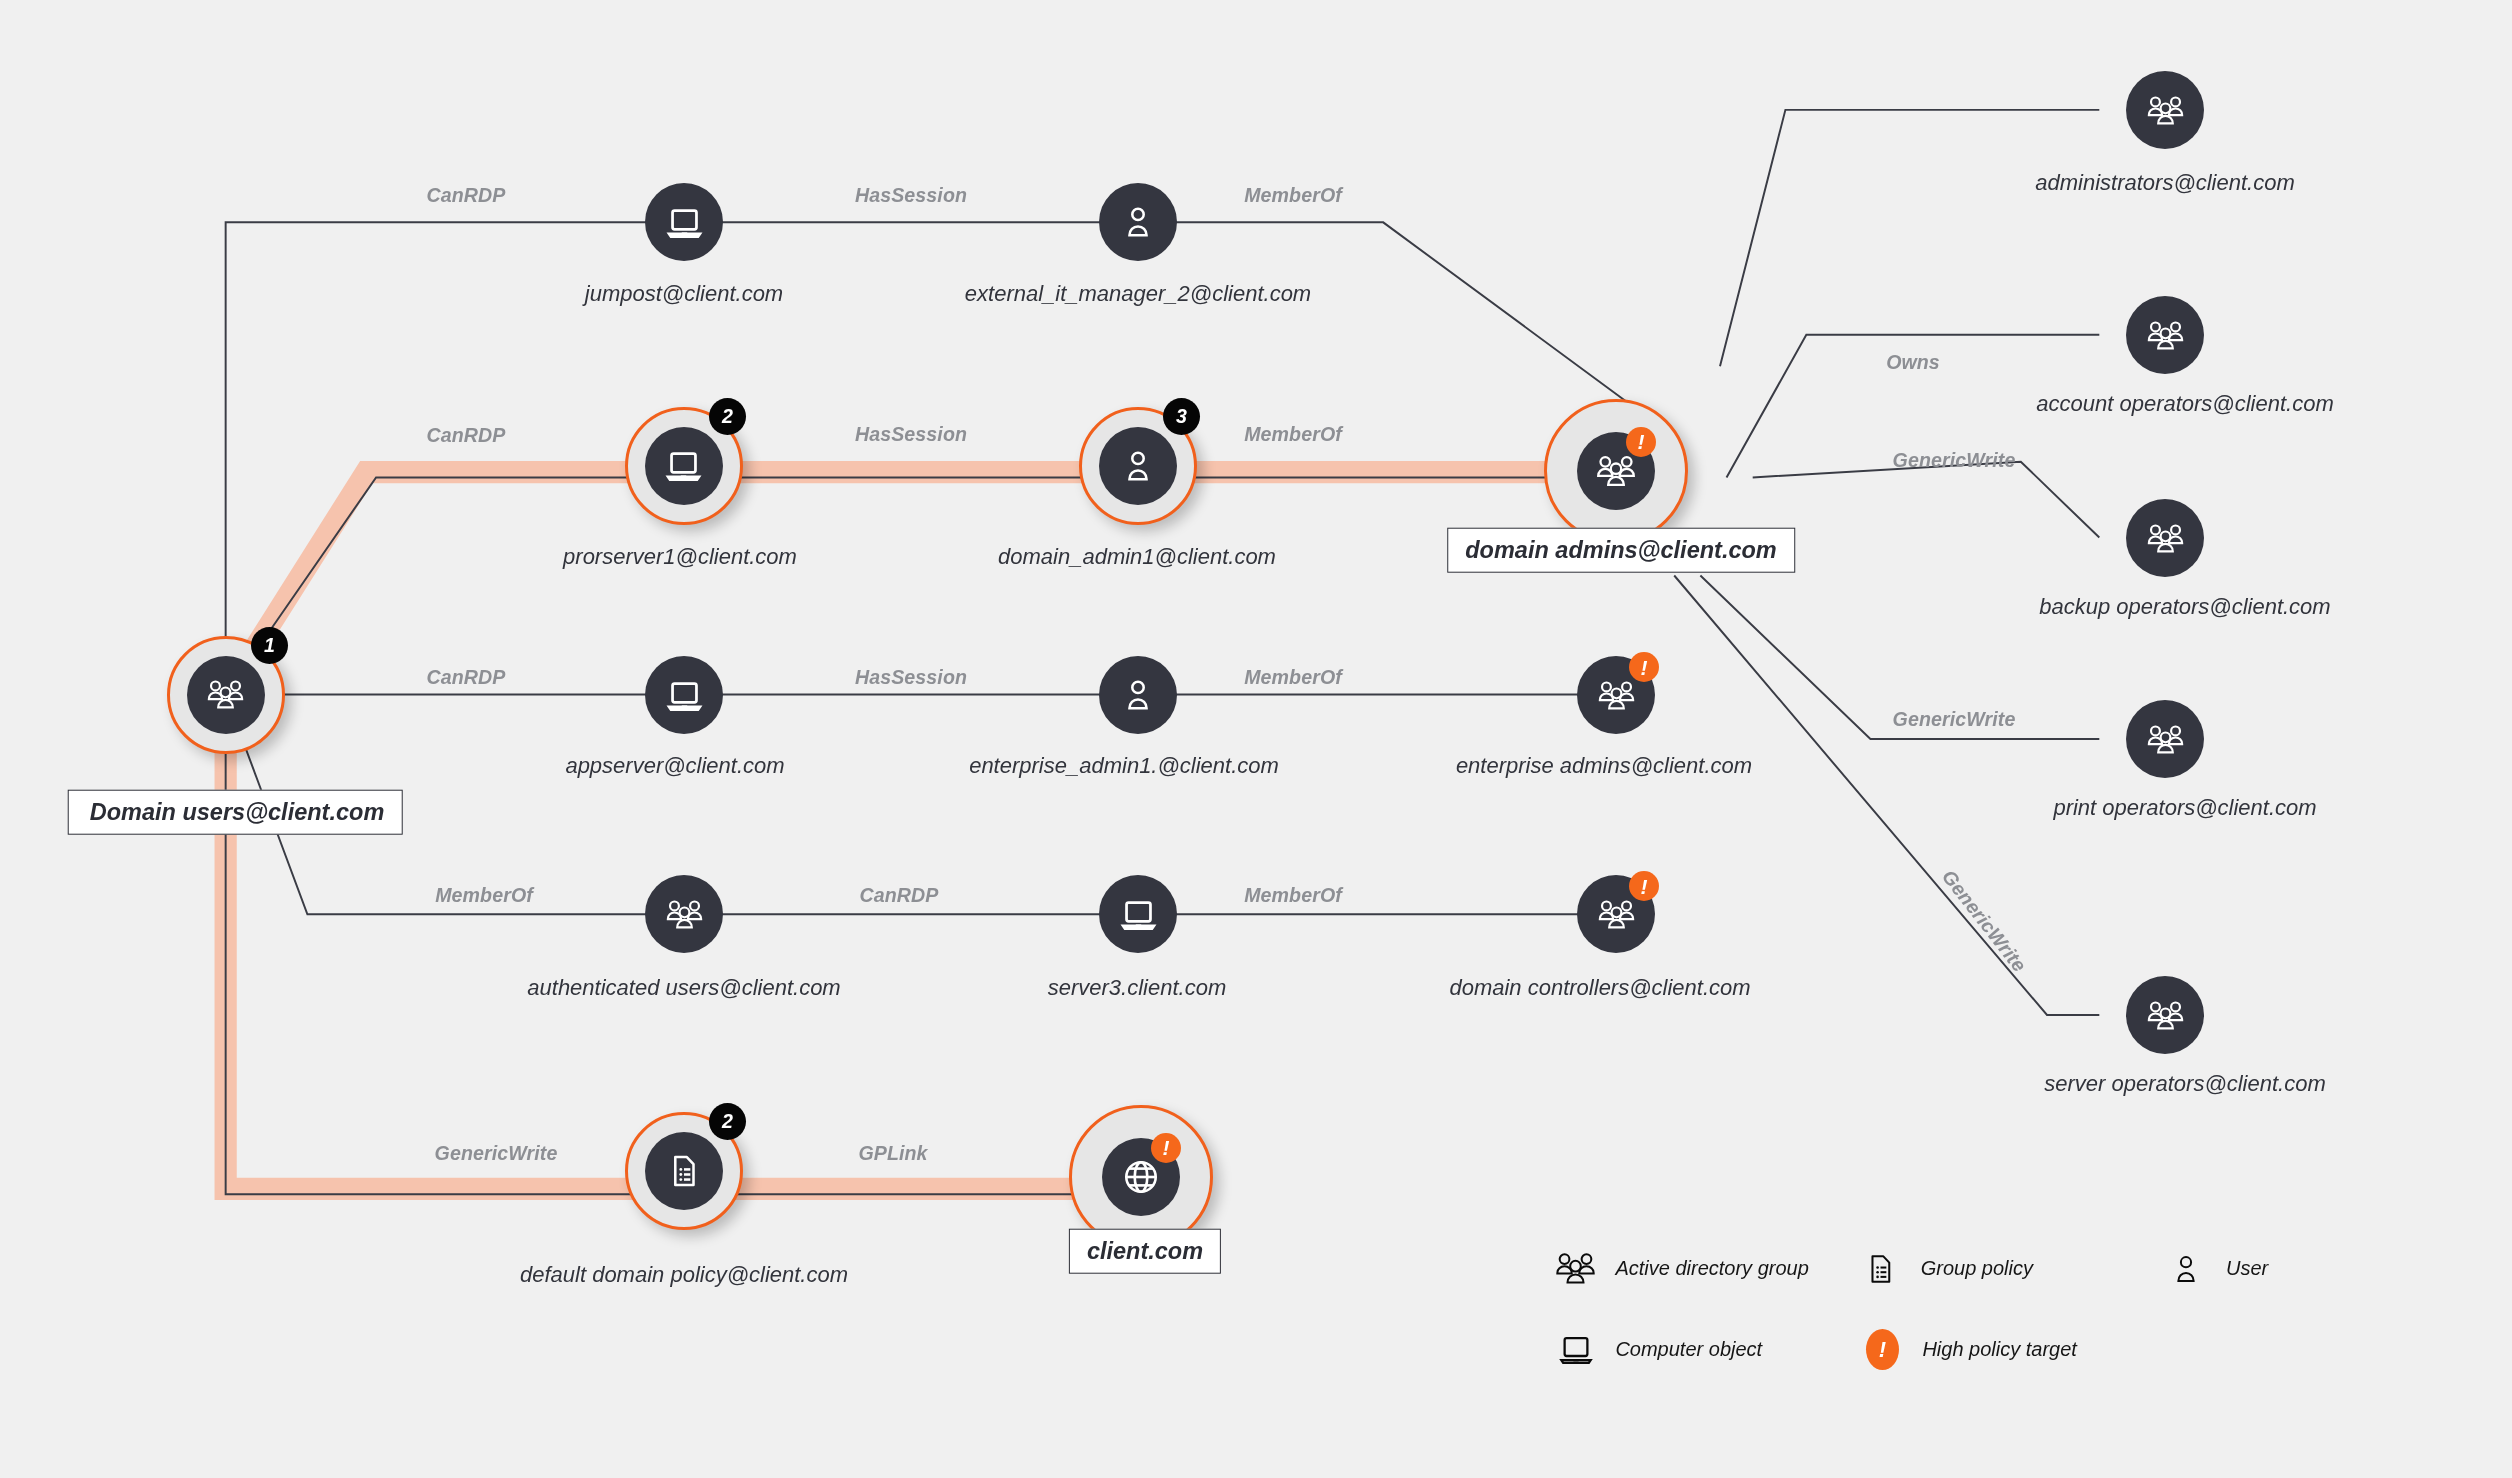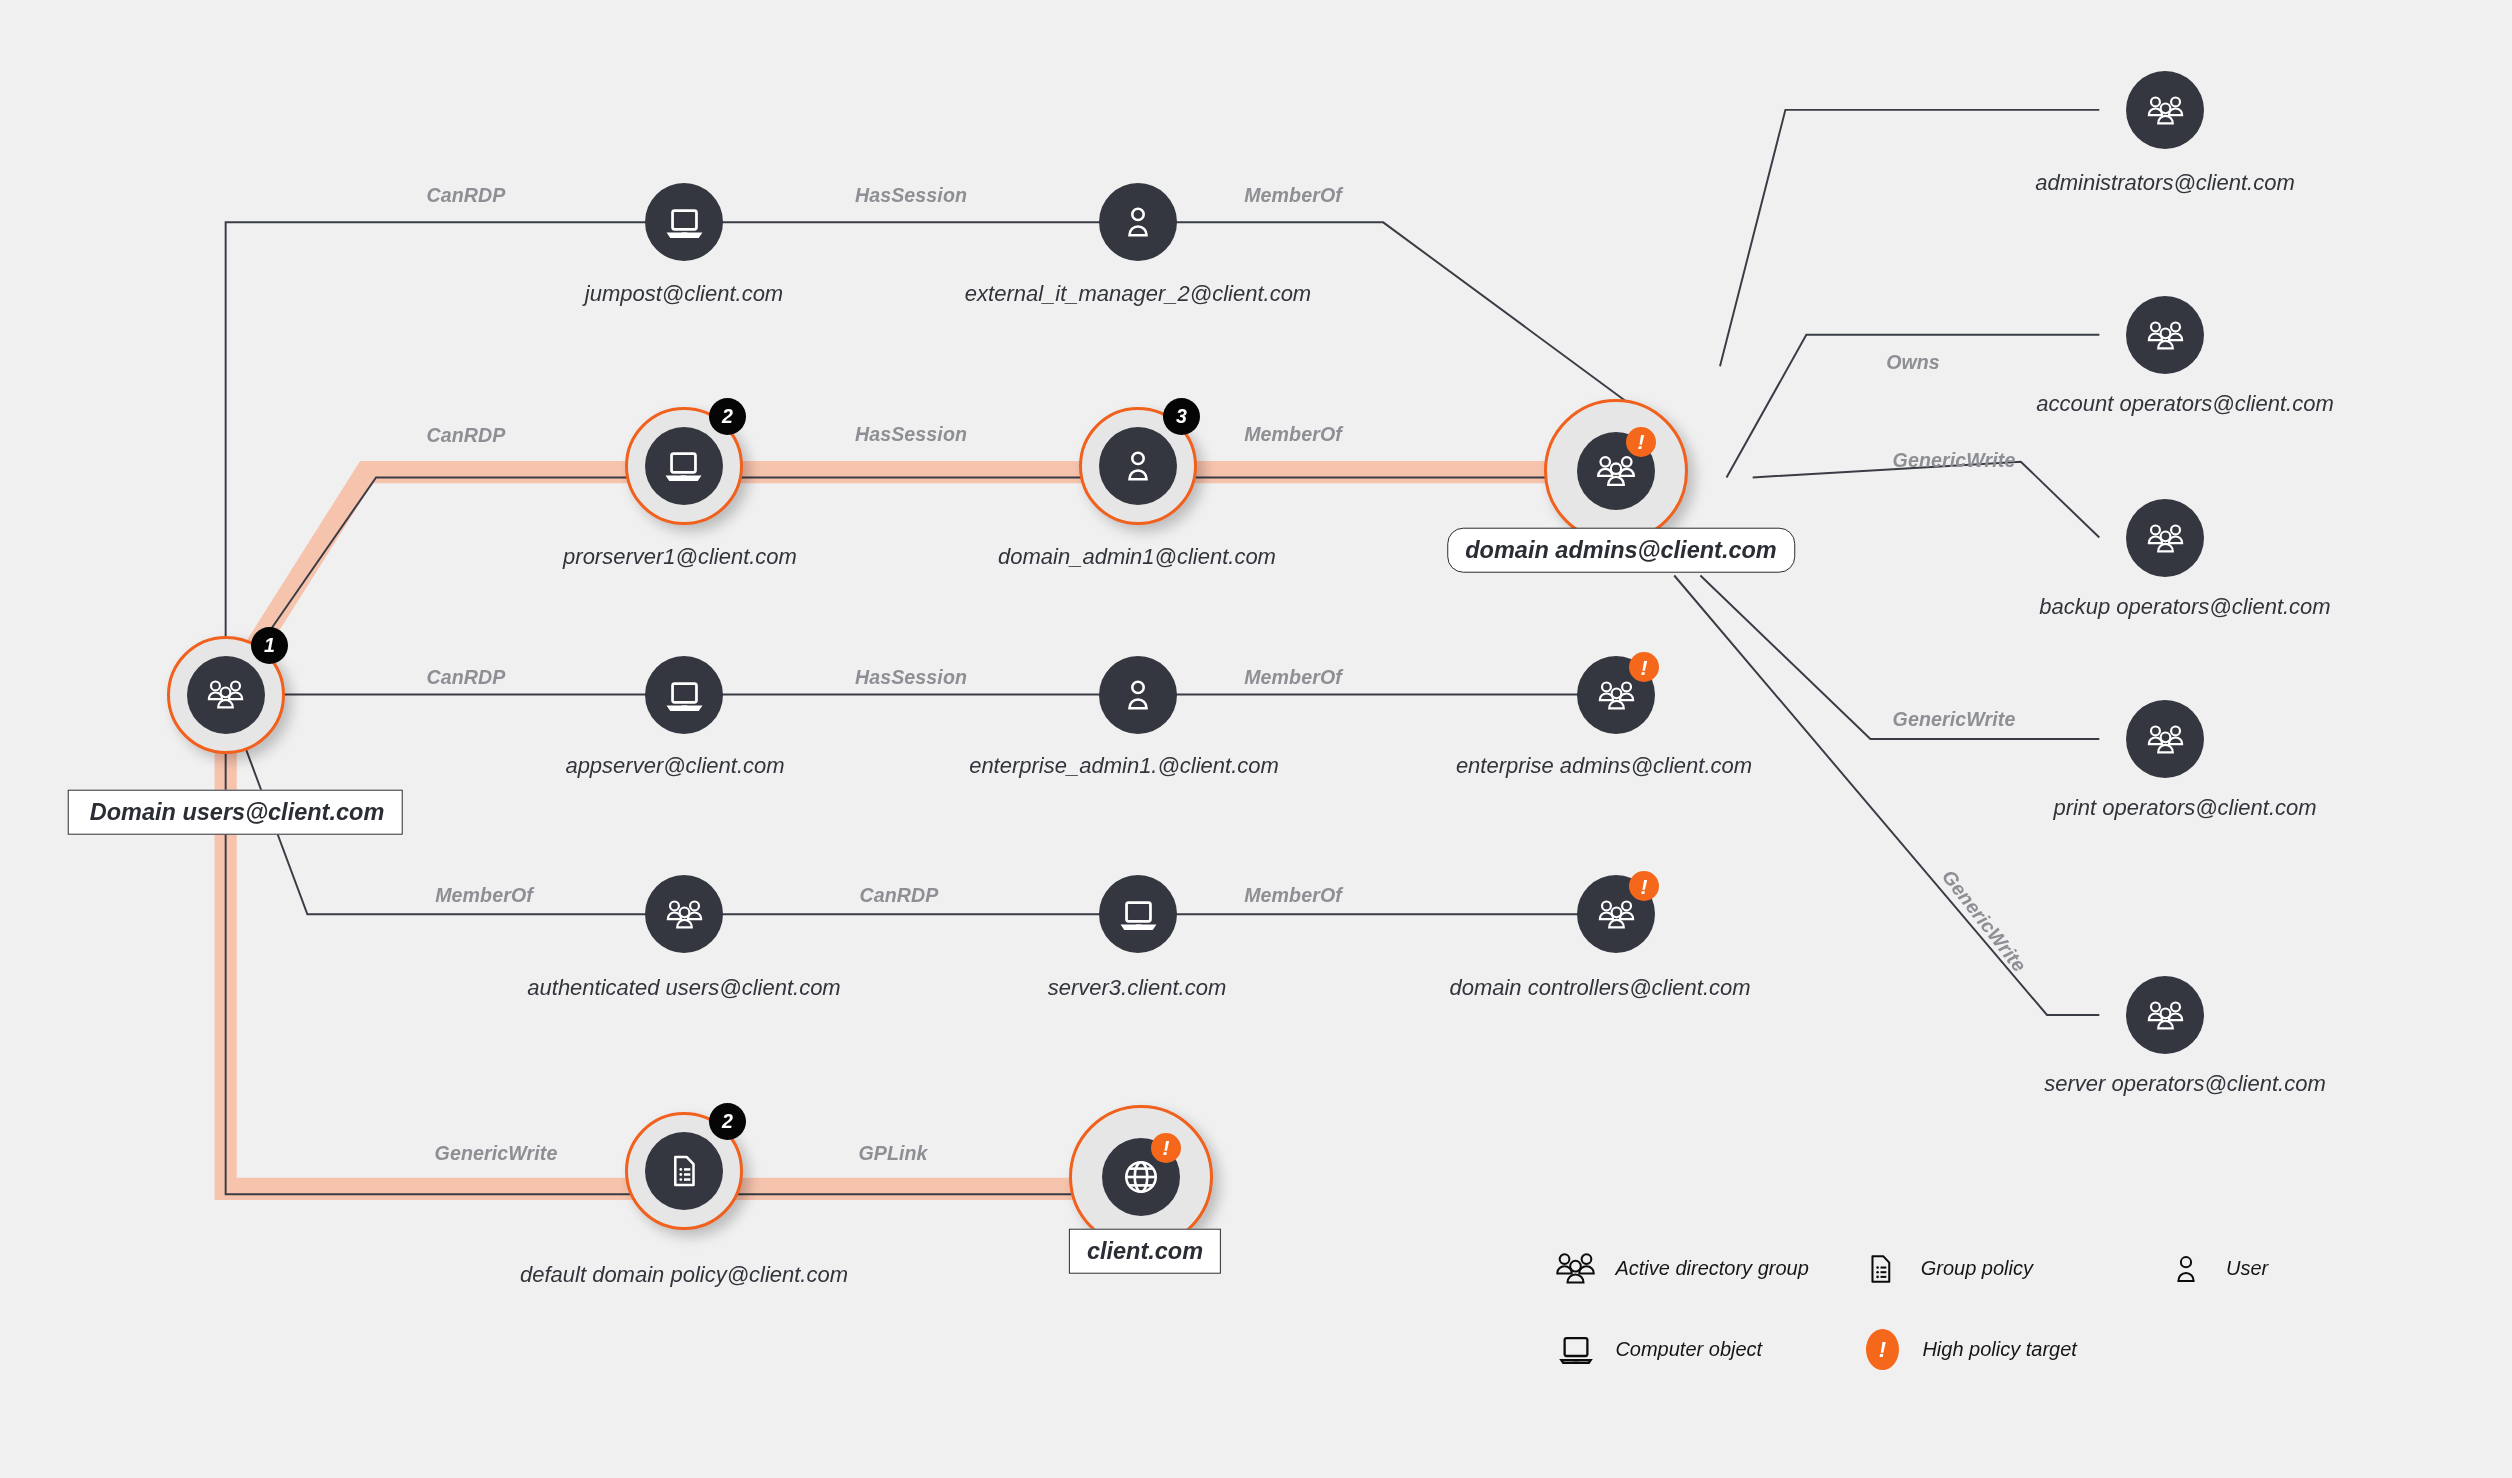--- a/index.html
+++ b/index.html
@@ -251,21 +251,21 @@
         <circle cx="8" cy="6" r="3.1"></circle>
           <path d="M3.4 15.2c0-2.7 2-4.6 4.6-4.6s4.6 1.9 4.6 4.6z"></path>
         <circle cx="22" cy="6" r="3.1"></circle>
           <path d="M17.4 15.2c0-2.7 2-4.6 4.6-4.6s4.6 1.9 4.6 4.6z"></path>
         <circle cx="15" cy="10.5" r="3.4"></circle>
           <path d="M9.9 21c0-3 2.3-5.2 5.1-5.2s5.1 2.2 5.1 5.2z"></path>
       </svg>
     </div>
     <div class="hvt">!</div>
   </div>
-  <div class="boxed" style="left:1621px;top:550px;border-radius:16px;">domain admins@client.com</div>
+  <div class="boxed" style="left:1621px;top:550px;">domain admins@client.com</div>
 
   <div class="node" style="left:2165px;top:335px;">
     <div class="disc">
       <svg width="43" height="43" viewBox="0 0 30 24" fill="none" stroke="#fff" stroke-width="1.5">
         <circle cx="8" cy="6" r="3.1"></circle>
           <path d="M3.4 15.2c0-2.7 2-4.6 4.6-4.6s4.6 1.9 4.6 4.6z"></path>
         <circle cx="22" cy="6" r="3.1"></circle>
           <path d="M17.4 15.2c0-2.7 2-4.6 4.6-4.6s4.6 1.9 4.6 4.6z"></path>
         <circle cx="15" cy="10.5" r="3.4"></circle>
           <path d="M9.9 21c0-3 2.3-5.2 5.1-5.2s5.1 2.2 5.1 5.2z"></path>

